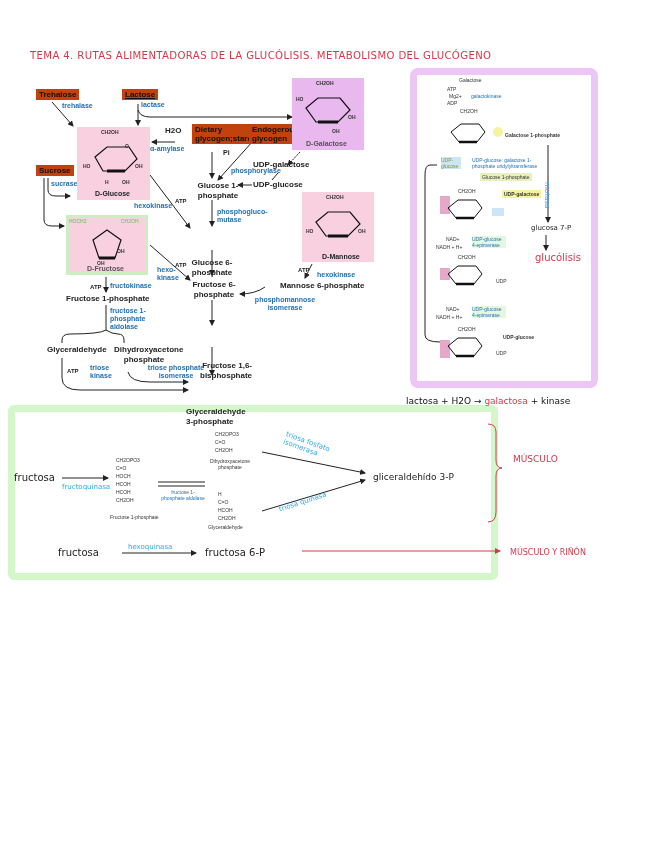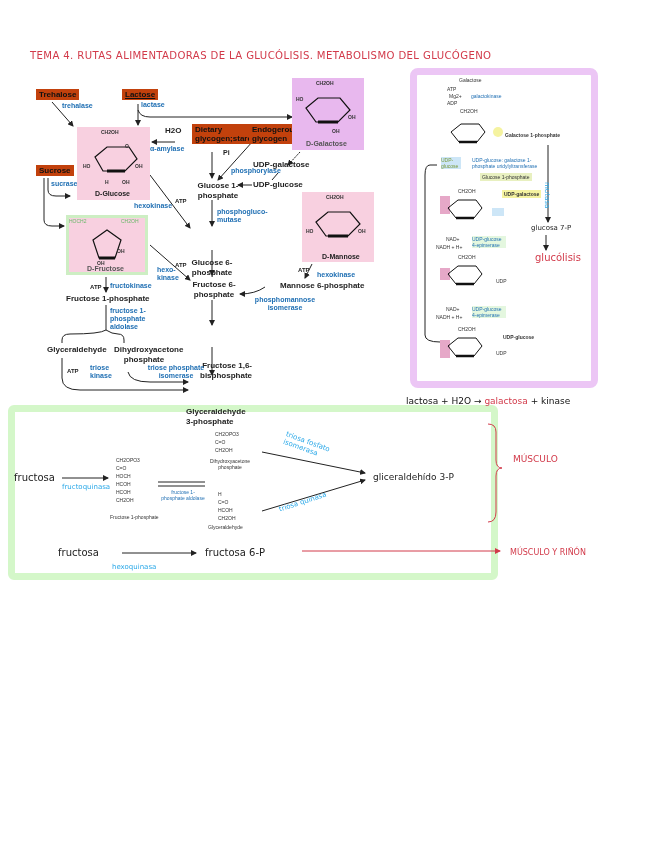--- a/index.html
+++ b/index.html
@@ -276,15 +276,15 @@
   <div>CH2OH</div>
 </div>
 <div class="abs tiny" style="left:208px;top:524px;">Glyceraldehyde</div>
 
 <div class="abs hand-blue" style="left:283px;top:440px;width:60px;white-space:normal;transform:rotate(20deg);">triosa fosfato isomerasa</div>
 <div class="abs hand-blue" style="left:278px;top:498px;transform:rotate(-18deg);">triosa quinasa</div>
 <div class="abs hand" style="left:373px;top:472px;font-size:9px;">gliceraldehído 3-P</div>
 <div class="abs hand-red" style="left:513px;top:454px;">MÚSCULO</div>
 
 <div class="abs hand" style="left:58px;top:547px;">fructosa</div>
-<div class="abs hand-blue" style="left:112px;top:543px;margin-top:20px;">hexoquinasa</div>
+<div class="abs hand-blue" style="left:128px;top:543px;">hexoquinasa</div>
 <div class="abs hand" style="left:205px;top:547px;">fructosa 6-P</div>
 <div class="abs hand-red" style="left:510px;top:548px;font-size:8px;">MÚSCULO Y RIÑÓN</div>
 
 </body></html>

